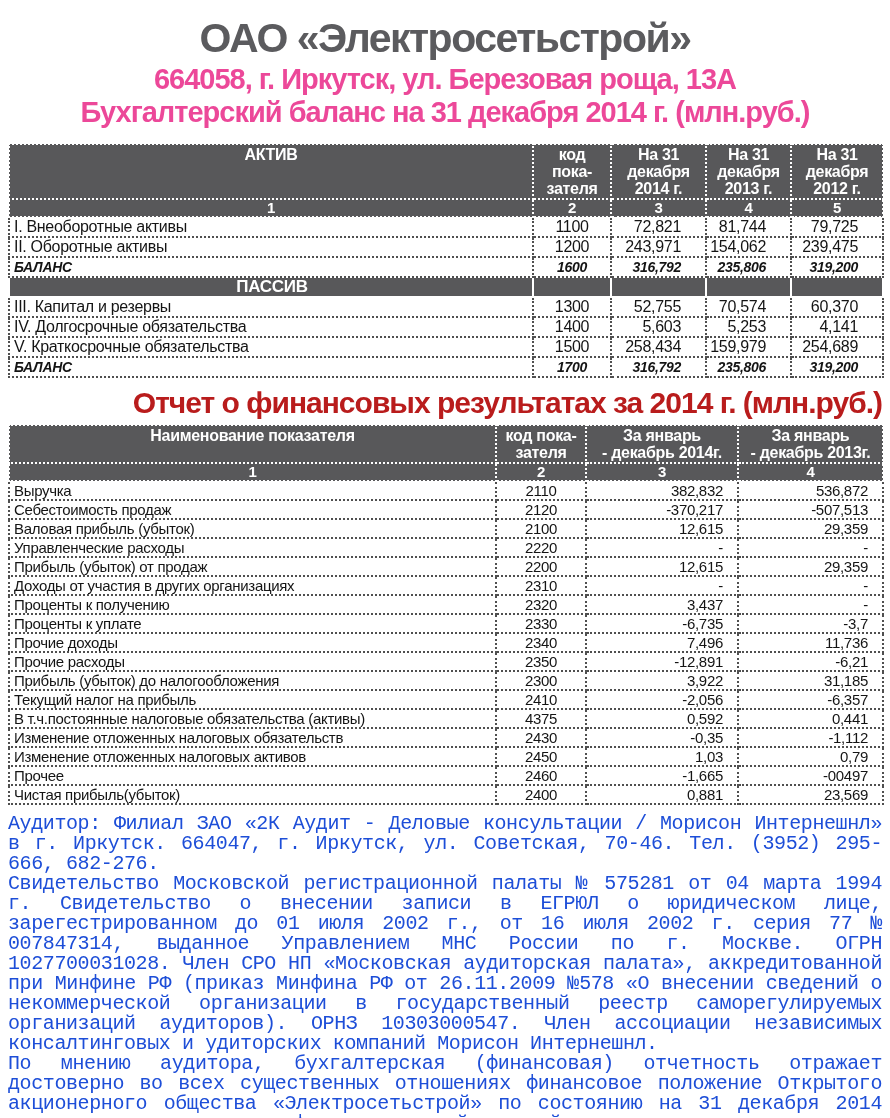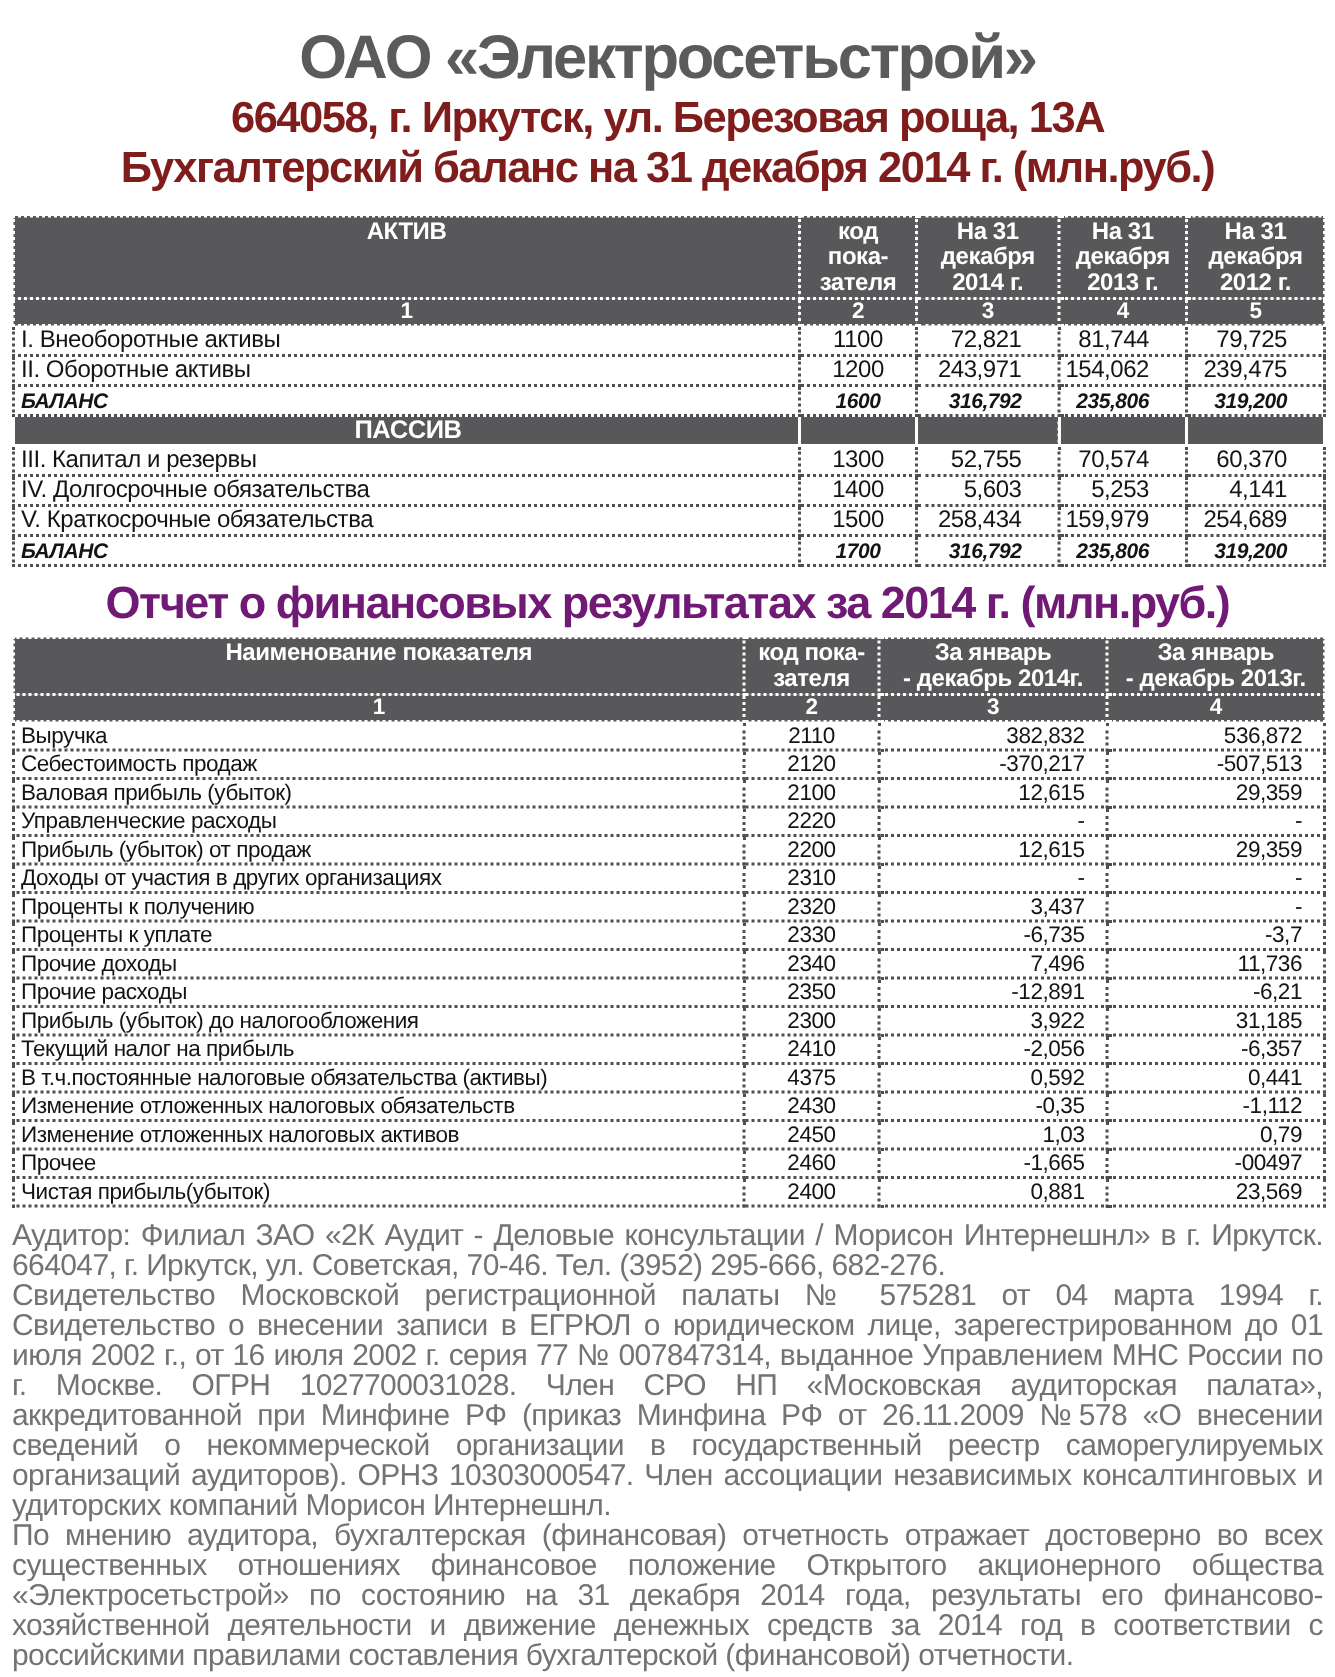--- a/index.html
+++ b/index.html
@@ -6,23 +6,23 @@
   body {
     width:890px; height:1118px; background:#ffffff; overflow:hidden;
     font-family:"Liberation Sans", sans-serif;
     -webkit-font-smoothing:antialiased;
   }
   .page { padding:0 8px; }
 
   
   .doc-title { text-align:center; font-weight:bold; color:#5b5b5e; letter-spacing:-1.5px;
                font-size:41px; margin:16px 0 2px; line-height:1.1; }
-  .doc-sub   { text-align:center; font-weight:bold; color:#7f1d1d; letter-spacing:-1px;
+  .doc-sub   { text-align:center; font-weight:bold; color:#ec4899; letter-spacing:-1px;
                font-size:29px; margin:0; line-height:1.12; }
-  .tbl-title { text-align:center; font-weight:bold; color:#701a75; letter-spacing:-1px;
+  .tbl-title { text-align:right; font-weight:bold; color:#b91c1c; letter-spacing:-1px;
                font-size:30px; margin:9px 0 5px; line-height:1.05; }
 
   
   table { width:874px; border-collapse:collapse; table-layout:fixed;
           border:2px dotted #4d4d4d; }
   .t1 { margin-top:15px; }
   th { background:var(--header-bg,#58585a); color:#fff; font-weight:bold;
        border:2px dotted #ffffff; white-space:pre-line; vertical-align:top;
        text-align:center; padding:1px 2px; letter-spacing:-0.3px; }
   .t1 th { font-size:16px; line-height:17px; }
@@ -39,22 +39,22 @@
   .t1 td.val { padding-right:24px; }
   .t2 td.val { padding-right:14px; }
   tr.total td { font-weight:bold; font-style:italic; }
   .t1 tr.total td { font-size:14px; }
   tr.section td { background:var(--header-bg,#58585a); border-color:#ffffff; }
   tr.section td.lbl { color:#fff; font-weight:bold; font-style:normal;
                       text-align:center; font-size:17px; }
 
   
   .audit { margin-top:9px; }
-  .audit p { margin:0; font-family:Liberation Sans, sans-serif; font-size:20px;
-             line-height:20px; text-align:justify; color:#737373; letter-spacing:-0.4px; }
+  .audit p { margin:0; font-family:Liberation Mono, monospace; font-size:20px;
+             line-height:20px; text-align:justify; color:#1d4ed8; letter-spacing:-0.4px; }
   .signs { margin-top:4px; padding-right:6px; text-align:right;
            font-family:"Liberation Serif", serif; font-weight:bold; font-style:italic;
            font-size:25px; line-height:27px; color:#101010; }
 </style>
 </head>
 <body>
 
 <div class="page">
 
   <h1 class="doc-title">ОАО «Электросетьстрой»</h1>

